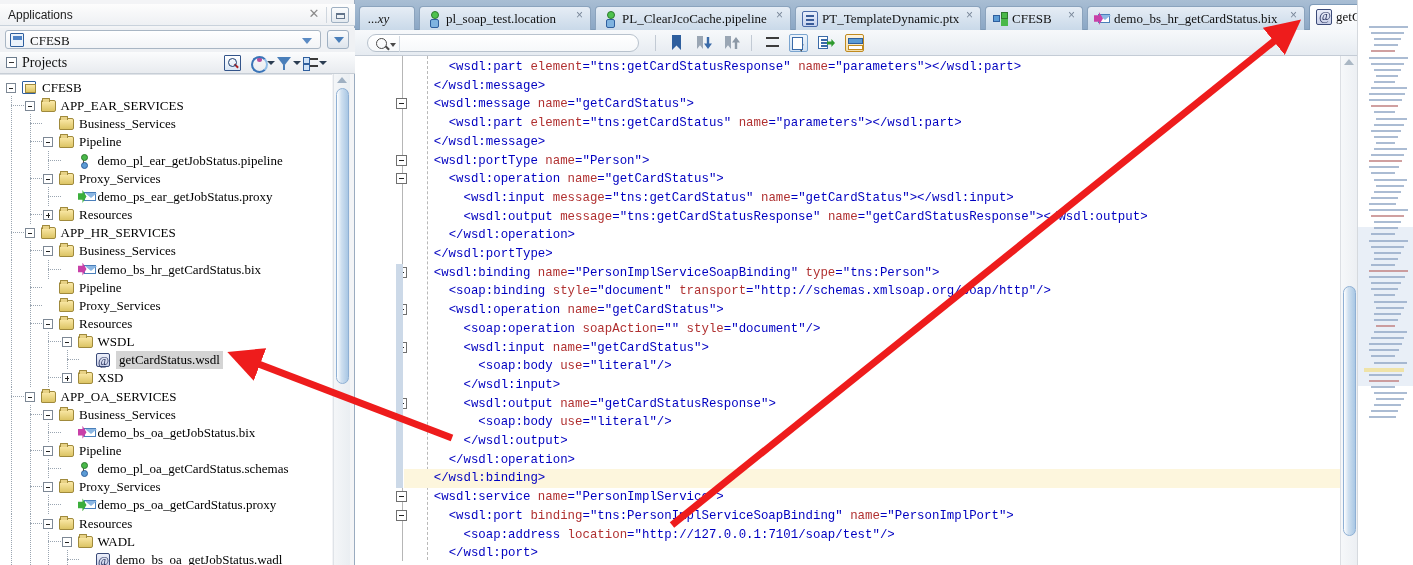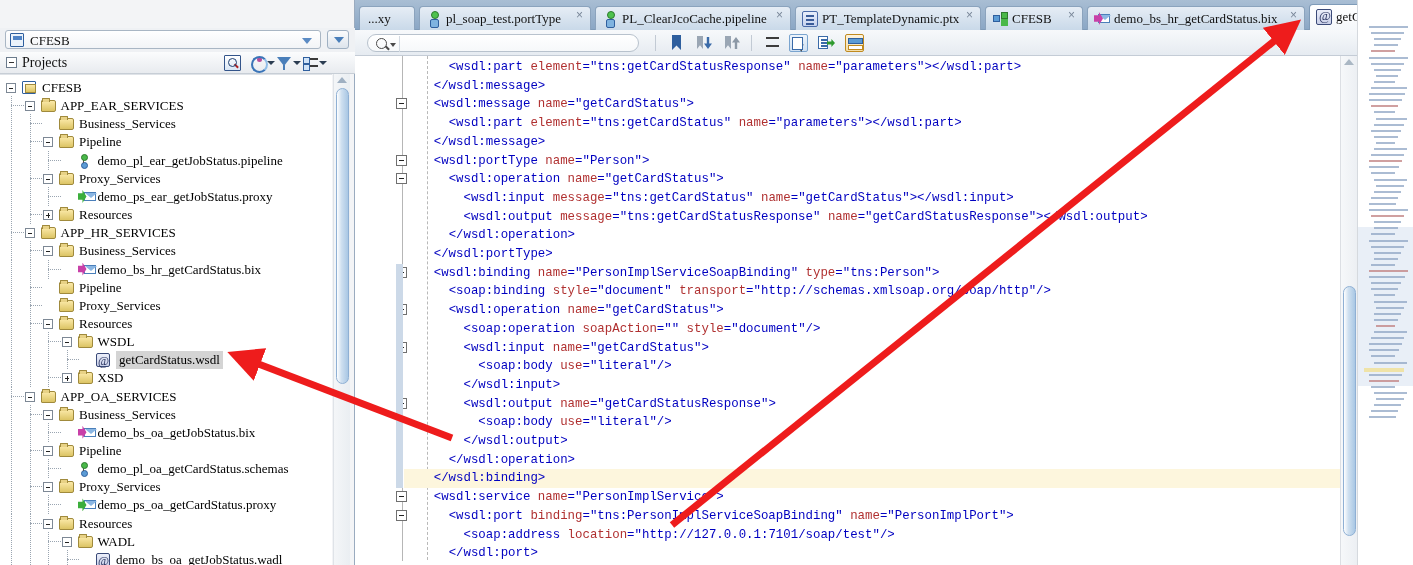--- a/index.html
+++ b/index.html
@@ -411,21 +411,21 @@
     white-space:pre;
   }
   .cl { position:absolute; left:0; height:18.7px; white-space:pre; }
   .cl.hl { background:#fdf6dd; width:1009px; }
   .indentguide {
     position:absolute;top:0;width:1px;height:509px;
     border-left:1px dashed #b9b9b9;
   }
   .k { color:#0000c0; }
   .a { color:#b03030; }
-  .plain { color:#0000c0; }
+  .plain { color:#0000c0;font-style:italic; }
 
   
   .ed-vscroll {
     position:absolute;left:985px;top:56px;width:17px;height:509px;
     background:linear-gradient(to right,#f6f8fa,#eceff3);
     border-left:1px solid #dcdfe4;
   }
   .ed-vscroll .up{
     position:absolute;left:3px;top:3px;width:0;height:0;
     border-left:5px solid transparent;border-right:5px solid transparent;border-bottom:6px solid #aab7c4;
@@ -448,20 +448,28 @@
   
   #arrows { position:absolute;left:0;top:0;width:1413px;height:565px;pointer-events:none; }
 </style>
 </head>
 <body>
 
 <div id="app">
 
   <div id="left-panel">
 
+    <div class="lp-titlebar">
+      <div class="lp-title">Applications</div>
+      <div class="lp-close">✕</div>
+      <div class="lp-vsep"></div>
+      <div class="lp-min">
+          <i></i>
+        </div>
+    </div>
 
     <div class="lp-combo-row">
       <div class="lp-combo">
         <span class="ico"></span>
         <span class="txt">CFESB</span>
         <span class="arw"></span>
       </div>
       <div class="lp-combo-btn">
         <span class="arw"></span>
       </div>
@@ -721,21 +729,21 @@
   </div>
 
   <div id="editor-area">
 
     <div class="tabbar" id="tabbar">
         <div class="tab plain" style="left: 4px; width: 56px;">
           <span class="tab-label">...xy</span>
         </div>
         <div class="tab" style="left: 64px; width: 172px;">
           <span class="tab-ico ti-pipeline"></span>
-          <span class="tab-label">pl_soap_test.portType</span>
+          <span class="tab-label">pl_soap_test.location</span>
           <span class="tab-close">×</span>
         </div>
         <div class="tab" style="left: 240px; width: 196px;">
           <span class="tab-ico ti-pipeline"></span>
           <span class="tab-label">PL_ClearJcoCache.pipeline</span>
           <span class="tab-close">×</span>
         </div>
         <div class="tab" style="left: 440px; width: 186px;">
           <span class="tab-ico ti-ptx"></span>
           <span class="tab-label">PT_TemplateDynamic.ptx</span>

